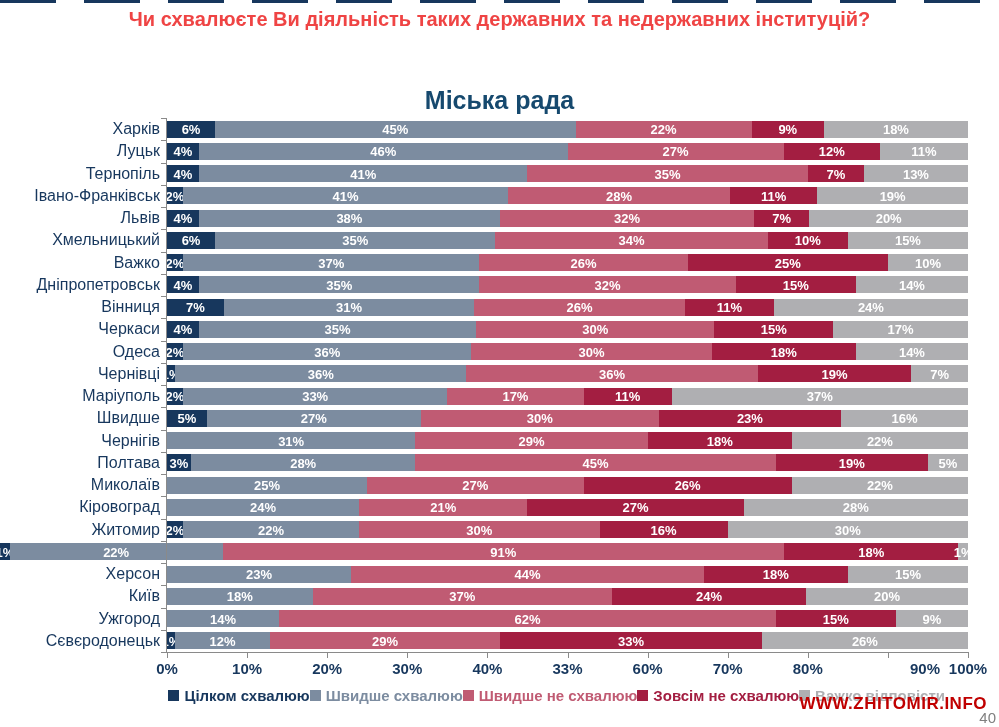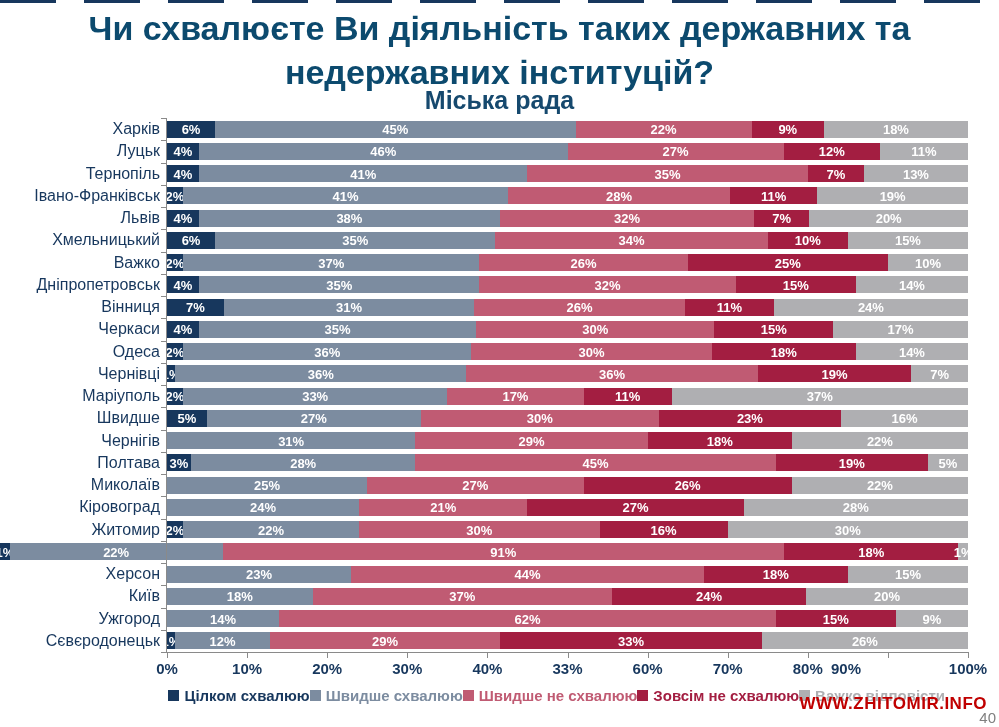--- a/index.html
+++ b/index.html
@@ -6,21 +6,21 @@
   .slide{
     position:relative;width:999px;height:727px;background:#ffffff;
     font-family:"Liberation Sans",sans-serif;overflow:hidden;margin:0 auto;
   }
   .top-dashes{
     position:absolute;top:0;left:0;right:0;height:3px;
     background:repeating-linear-gradient(90deg,#17375D 0 56px,transparent 56px 84px);
   }
   .title{
     position:absolute;top:7px;left:0;right:0;margin:0 auto;max-width:930px;
-    text-align:center;font-size:34px;font-weight:bold;color:#0c4a6e;line-height:1.28;
+    text-align:center;font-size:20px;font-weight:bold;color:#ef4444;line-height:1.28;
   }
   .subtitle{
     position:absolute;top:86px;left:0;right:0;text-align:center;
     font-size:25px;font-weight:bold;color:#16496E;
   }
   .chart-rows{position:absolute;top:118px;left:0;width:999px;}
   .row{display:flex;align-items:center;height:22.25px;}
   .row-label{
     width:160px;text-align:right;padding-right:7px;font-size:16px;
     color:#17375D;white-space:nowrap;flex:0 0 auto;
@@ -570,21 +570,21 @@
       <div class="x-tick-label" style="left: 487.4px;">40%</div>
       <div class="x-tick" style="left: 567.5px;"></div>
       <div class="x-tick-label" style="left: 567.5px;">33%</div>
       <div class="x-tick" style="left: 647.6px;"></div>
       <div class="x-tick-label" style="left: 647.6px;">60%</div>
       <div class="x-tick" style="left: 727.7px;"></div>
       <div class="x-tick-label" style="left: 727.7px;">70%</div>
       <div class="x-tick" style="left: 807.8px;"></div>
       <div class="x-tick-label" style="left: 807.8px;">80%</div>
       <div class="x-tick" style="left: 887.9px;"></div>
-      <div class="x-tick-label" style="left: 846px;">90%</div>
+      <div class="x-tick-label" style="left: 925px;">90%</div>
       <div class="x-tick" style="left: 968px;"></div>
       <div class="x-tick-label" style="left: 968px;">100%</div>
     </div>
 
   <div class="legend" id="legend">
       <div class="legend-item">
         <div class="legend-swatch" style="background: rgb(23, 55, 93);"></div>
         <span style="color: rgb(23, 55, 93);">Цілком схвалюю</span>
       </div>
       <div class="legend-item">

